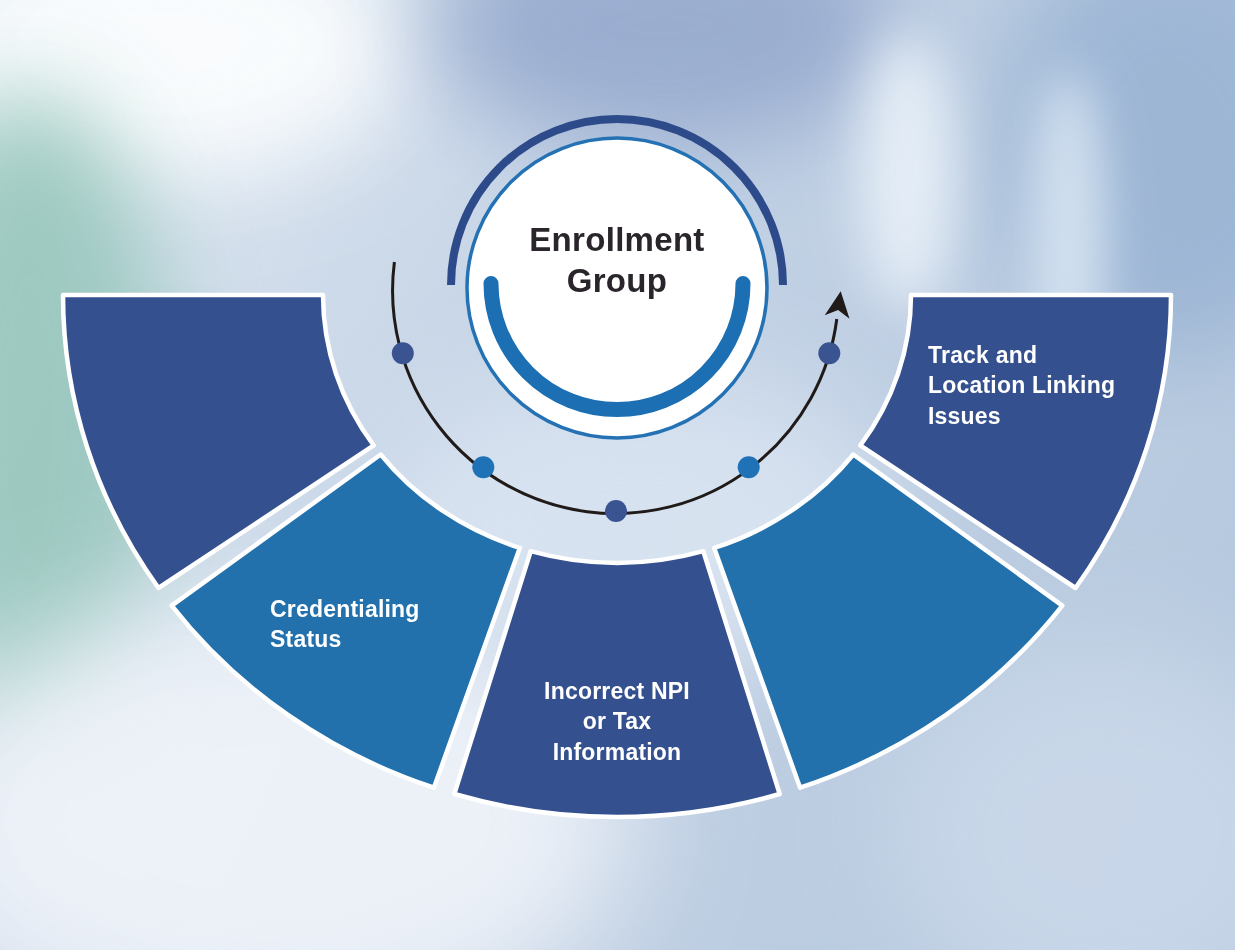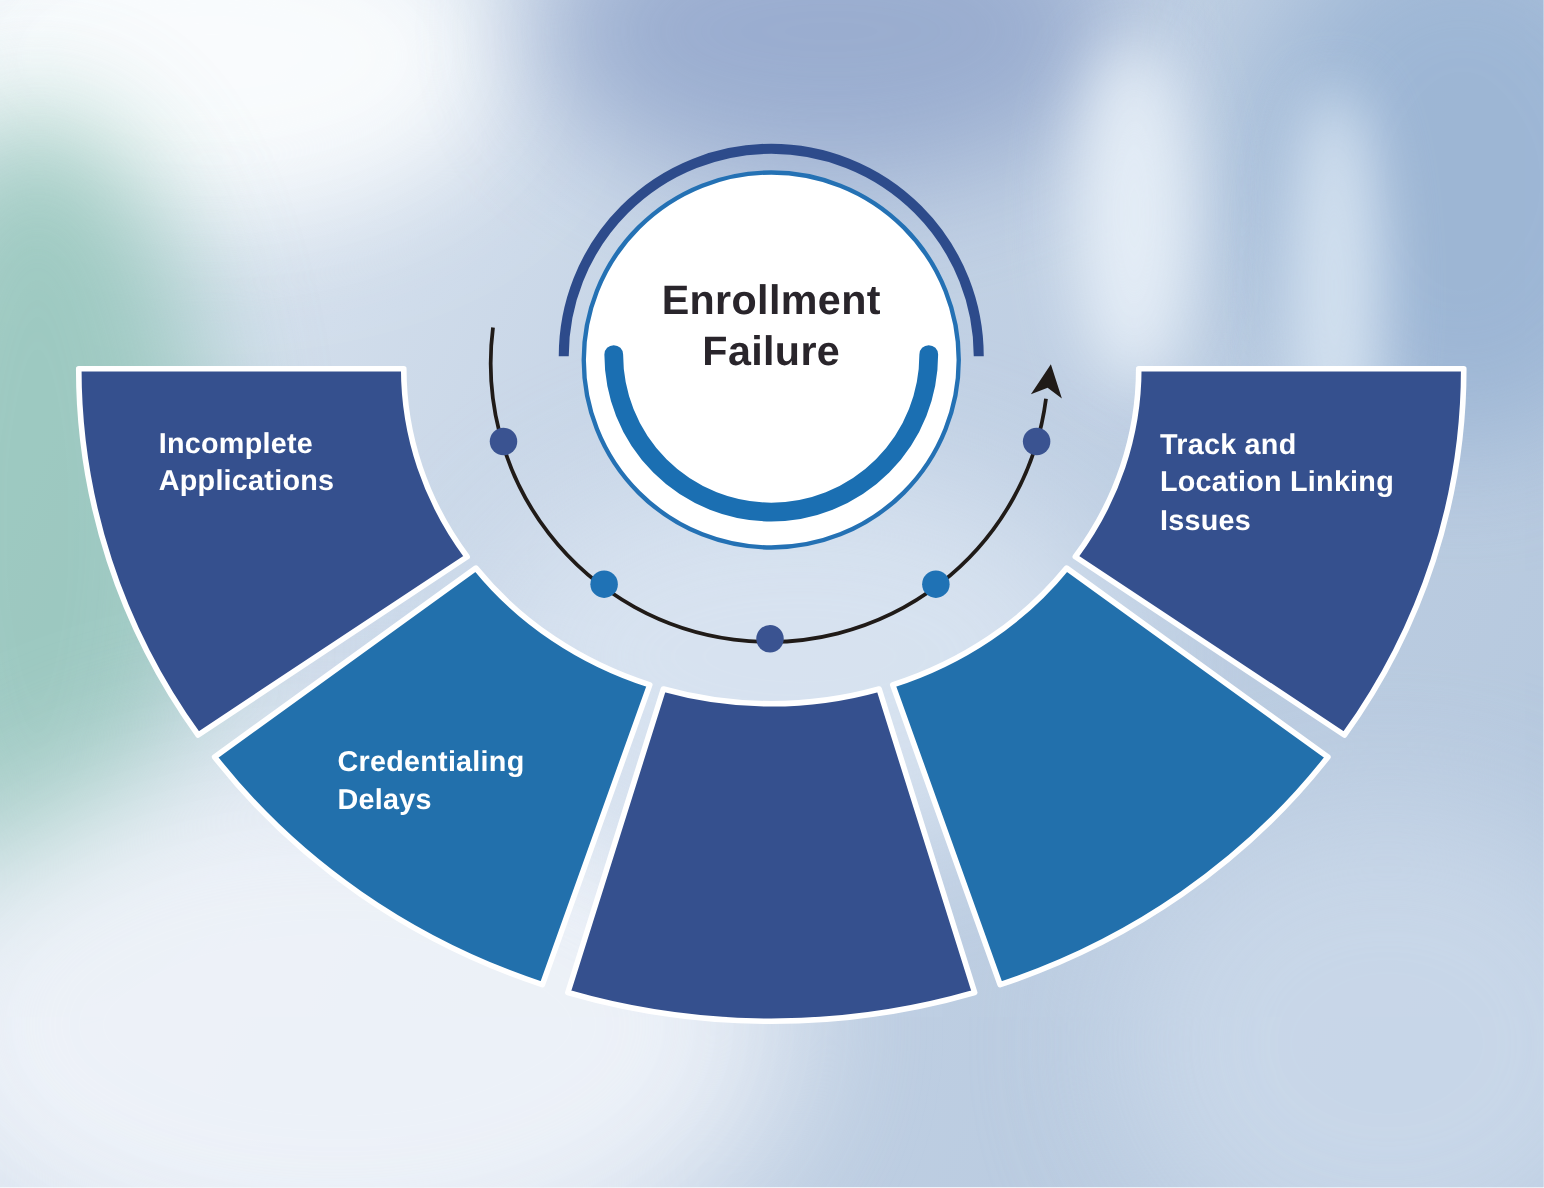--- a/index.html
+++ b/index.html
@@ -74,26 +74,27 @@
     <circle cx="616" cy="511" r="11" fill="#3a5391"></circle>
     <circle cx="748.7" cy="467.3" r="11" fill="#1f72b5"></circle>
     <circle cx="829.3" cy="353.2" r="11" fill="#3a5391"></circle>
 
     <path fill="none" stroke-width="8" d="M 451 285 A 166 166 0 0 1 783 285" stroke="#2d4b8b"></path>
     <circle cx="617" cy="288" r="150" stroke-width="3.5" fill="#ffffff" stroke="#2471b4"></circle>
     <path fill="none" stroke-width="15" stroke-linecap="round" d="M 491 283.6 A 126 126 0 1 0 743 283.6" stroke="#1b6fb2"></path>
   </svg>
 
   <div class="title">Enrollment
-Failure</div>
+Group</div>
 
-  <div class="seg-label" style="left:127px;top:339px;">Incomplete
-Applications</div>
 
   <div class="seg-label" style="left:270px;top:594px;">Credentialing
-Delays</div>
+Status</div>
 
+  <div class="seg-label center" style="left:505px;top:676px;width:224px;">Incorrect NPI
+or Tax
+Information</div>
 
 
   <div class="seg-label" style="left:928px;top:340px;">Track and
 Location Linking
 Issues</div>
 </div>
 
 </body></html>

